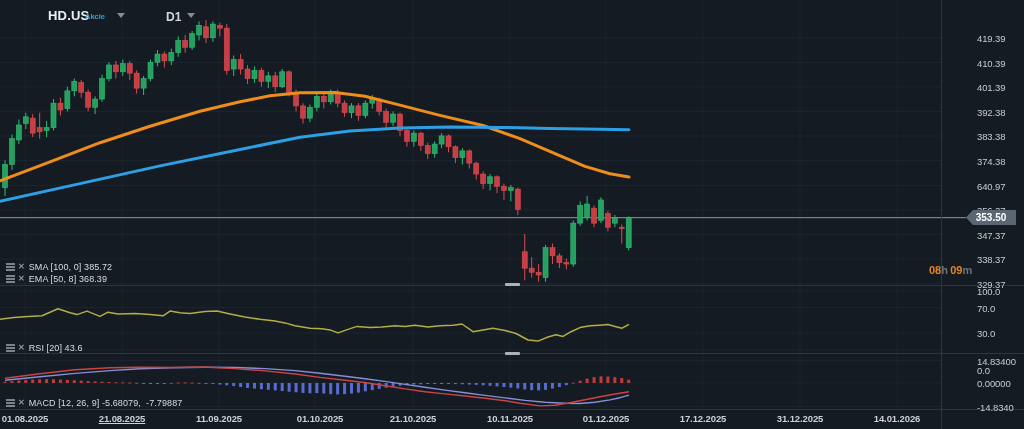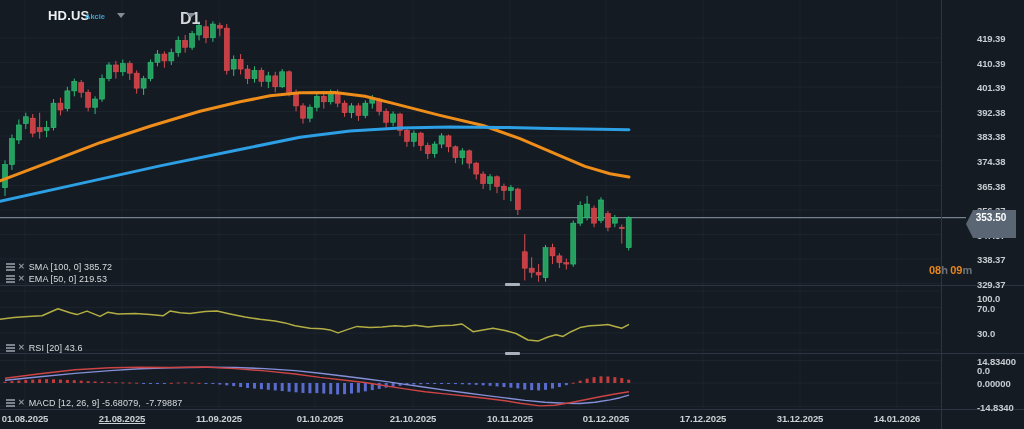--- a/index.html
+++ b/index.html
@@ -5,32 +5,32 @@
   html,body{margin:0;padding:0;background:#10161d;}
   #root{position:relative;width:1024px;height:429px;background:#141b23;overflow:hidden;
         font-family:"Liberation Sans",sans-serif;-webkit-font-smoothing:antialiased;}
   #chart-svg{position:absolute;left:0;top:0;}
   .hdr{position:absolute;color:#eef1f3;font-weight:bold;}
   #symbol{left:48px;top:8px;font-size:13px;letter-spacing:.2px;text-align:center;}
   #market{left:85px;top:12px;font-size:7.5px;color:#3fa3d0;}
   .caret{position:absolute;width:0;height:0;border-left:4px solid transparent;border-right:4px solid transparent;border-top:5px solid #848e98;}
   #caret1{left:117px;top:13px;}
   #caret2{left:187px;top:13px;}
-  #tf{left:180px;top:10px;font-size:16px;color:#d4d8db;}
+  #tf{left:166px;top:10px;font-size:12px;color:#d4d8db;}
   .indrow{position:absolute;display:flex;align-items:center;height:11px;}
   .ind-ic1{width:9px;height:8px;margin-right:3px;background:
      repeating-linear-gradient(to bottom,#8d969e 0 1.6px,transparent 1.6px 3.2px);opacity:.85;}
   .ind-ic2{color:#8d969e;font-size:8px;font-weight:bold;margin-right:4px;line-height:8px;}
   .ind-txt{color:#d9dde0;font-size:9px;font-weight:normal;letter-spacing:.1px;white-space:pre;}
-  .axis-label{position:absolute;left:977px;color:#c6ccd1;font-size:9.5px;font-weight:bold;transform:translateY(-50%);letter-spacing:-0.1px;}
+  .axis-label{position:absolute;left:977px;color:#c6ccd1;font-size:9.5px;font-weight:normal;transform:translateY(-50%);letter-spacing:-0.1px;}
   .date-label{position:absolute;top:413px;color:#ccd1d5;font-size:9.5px;font-weight:bold;transform:translateX(-50%);letter-spacing:-0.1px;}
   .sep{position:absolute;left:0;width:1024px;height:1px;background:#2b3642;}
   #vsep{position:absolute;left:941px;top:0;width:1px;height:429px;background:#2b3642;}
   .handle{position:absolute;left:505px;width:15px;height:3px;background:#aab3bc;border-radius:1px;}
-  #price-tag{position:absolute;left:966px;top:210px;width:50px;height:28px;background:#5a6673;
+  #price-tag{position:absolute;left:966px;top:210px;width:50px;height:15px;background:#5a6673;
      clip-path:polygon(0 50%,14% 0,100% 0,100% 100%,14% 100%);
      color:#ffffff;font-size:10px;font-weight:bold;text-align:center;line-height:15px;}
   #timer{position:absolute;left:929px;top:264px;font-size:11px;font-weight:bold;color:#6a737c;}
   #timer .val{color:#e8851a;}
 </style>
 </head>
 <body>
 
 <div id="root">
 
@@ -358,46 +358,46 @@
   <div class="caret" id="caret2"></div>
 
   <div class="indrow" style="left:6px;top:261px">
     <span class="ind-ic1"></span>
     <span class="ind-ic2">✕</span>
     <span class="ind-txt">SMA [100, 0] 385.72</span>
   </div>
   <div class="indrow" style="left:6px;top:273px">
     <span class="ind-ic1"></span>
     <span class="ind-ic2">✕</span>
-    <span class="ind-txt">EMA [50, 0] 219.53</span>
+    <span class="ind-txt">EMA [50, 8] 368.39</span>
   </div>
   <div class="indrow" style="left:6px;top:342px">
     <span class="ind-ic1"></span>
     <span class="ind-ic2">✕</span>
     <span class="ind-txt">RSI [20] 43.6</span>
   </div>
   <div class="indrow" style="left:6px;top:397px">
     <span class="ind-ic1"></span>
     <span class="ind-ic2">✕</span>
     <span class="ind-txt">MACD [12, 26, 9] -5.68079,  -7.79887</span>
   </div>
 
   <div id="right-axis">
       <div class="axis-label" style="top: 38px;">419.39</div>
       <div class="axis-label" style="top: 62.5px;">410.39</div>
       <div class="axis-label" style="top: 87px;">401.39</div>
       <div class="axis-label" style="top: 111.5px;">392.38</div>
       <div class="axis-label" style="top: 136px;">383.38</div>
       <div class="axis-label" style="top: 160.5px;">374.38</div>
-      <div class="axis-label" style="top: 185.5px;">365.38</div>
+      <div class="axis-label" style="top: 185.5px;">640.97</div>
       <div class="axis-label" style="top: 210px;">356.37</div>
       <div class="axis-label" style="top: 234.5px;">347.37</div>
       <div class="axis-label" style="top: 259px;">338.37</div>
       <div class="axis-label" style="top: 283.5px; text-align: right;">329.37</div>
-      <div class="axis-label" style="top: 298px; text-align: right;">100.0</div>
+      <div class="axis-label" style="top: 291px; text-align: right;">100.0</div>
       <div class="axis-label" style="top: 307.5px;">70.0</div>
       <div class="axis-label" style="top: 333px;">30.0</div>
       <div class="axis-label" style="top: 334px; margin-top: 36px;">0.0</div>
       <div class="axis-label" style="top: 360.5px;">14.83400</div>
       <div class="axis-label" style="top: 383px;">0.00000</div>
       <div class="axis-label" style="top: 406.5px;">-14.8340</div>
     </div>
   <div id="date-axis">
       <div class="date-label" style="left: 25px;">01.08.2025</div>
       <div class="date-label" style="left: 122px; text-decoration: underline;">21.08.2025</div>

